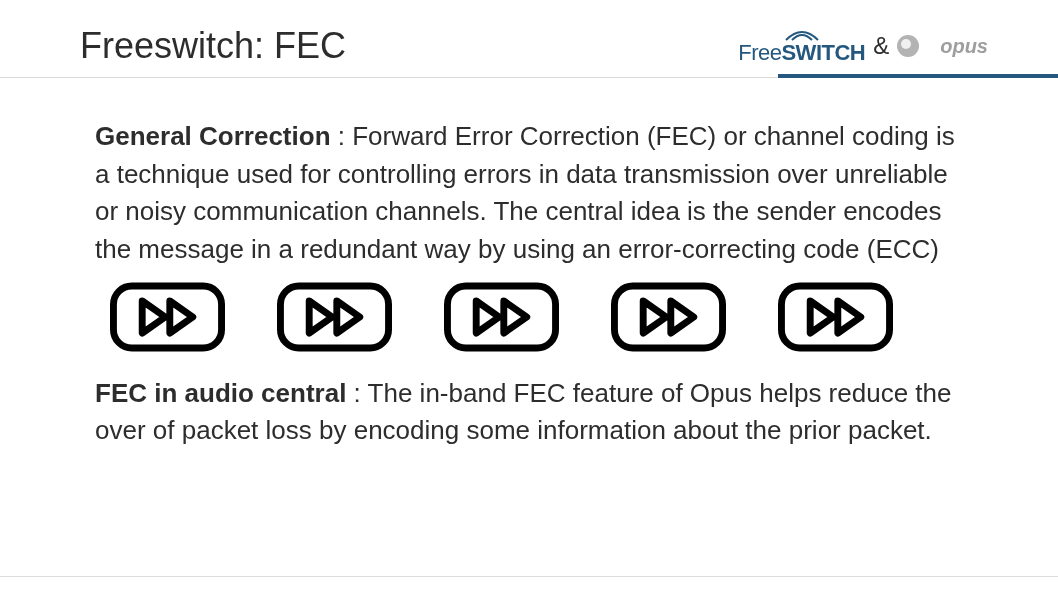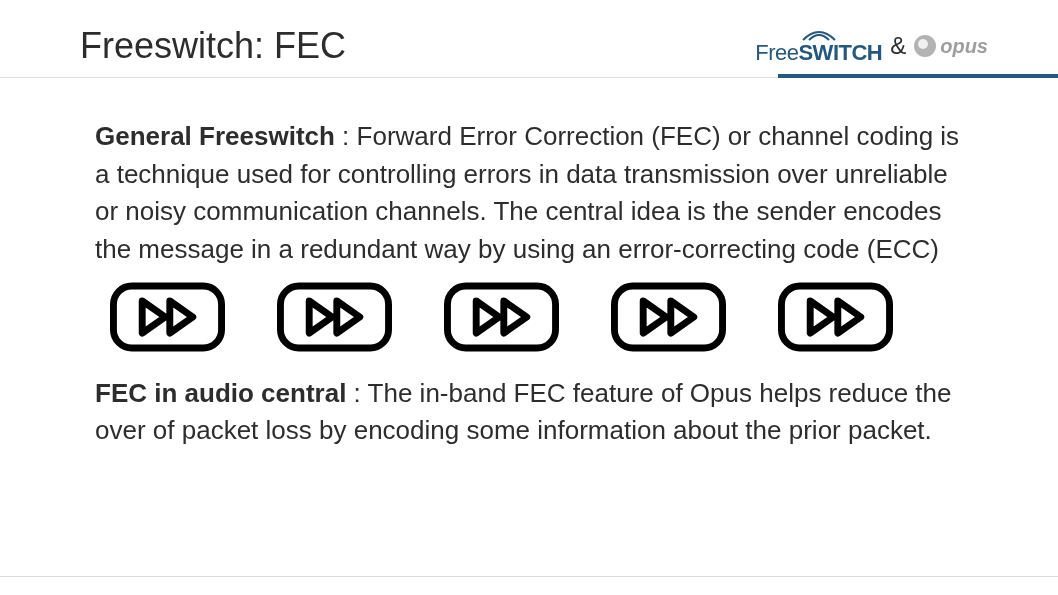--- a/index.html
+++ b/index.html
@@ -49,21 +49,21 @@
     top: 74px;
     right: 0;
   }
   .amp {
     font-size: 24px;
     color: #2d2d2d;
   }
   .opus-logo {
     display: flex;
     align-items: center;
-    gap: 4px;
+    gap: 21px;
   }
   .opus-circle {
     width: 22px; height: 22px;
     border-radius: 50%;
     background: #b3b3b3;
     position: relative;
   }
   .opus-circle::after {
     content: '';
     position: absolute;
@@ -123,21 +123,21 @@
       <div class="opus-circle"></div>
       <div class="opus-text">opus</div>
     </div>
   </div>
 </div>
 <div class="fs-underline"></div>
 
 <div class="content">
 
   <p class="para">
-    <span class="label">General Freeswitch</span><span> : Forward Error Correction (FEC) or channel coding is a technique used for controlling errors in data transmission over unreliable or noisy communication channels. The central idea is the sender encodes the message in a redundant way by using an error-correcting code (ECC)</span>
+    <span class="label">General Correction</span><span> : Forward Error Correction (FEC) or channel coding is a technique used for controlling errors in data transmission over unreliable or noisy communication channels. The central idea is the sender encodes the message in a redundant way by using an error-correcting code (ECC)</span>
   </p>
 
   <div class="icon-row">
     <span class="ff-icon">
       <svg viewBox="0 0 100 60">
           <rect x="3" y="3" width="94" height="54" rx="16" fill="none" stroke="#000" stroke-width="6"></rect>
           <path d="M28 16 L48 30 L28 44 Z M52 16 L72 30 L52 44 Z" fill="none" stroke="#000" stroke-width="6" stroke-linejoin="round"></path>
         </svg>
     </span>
     <span class="ff-icon">

